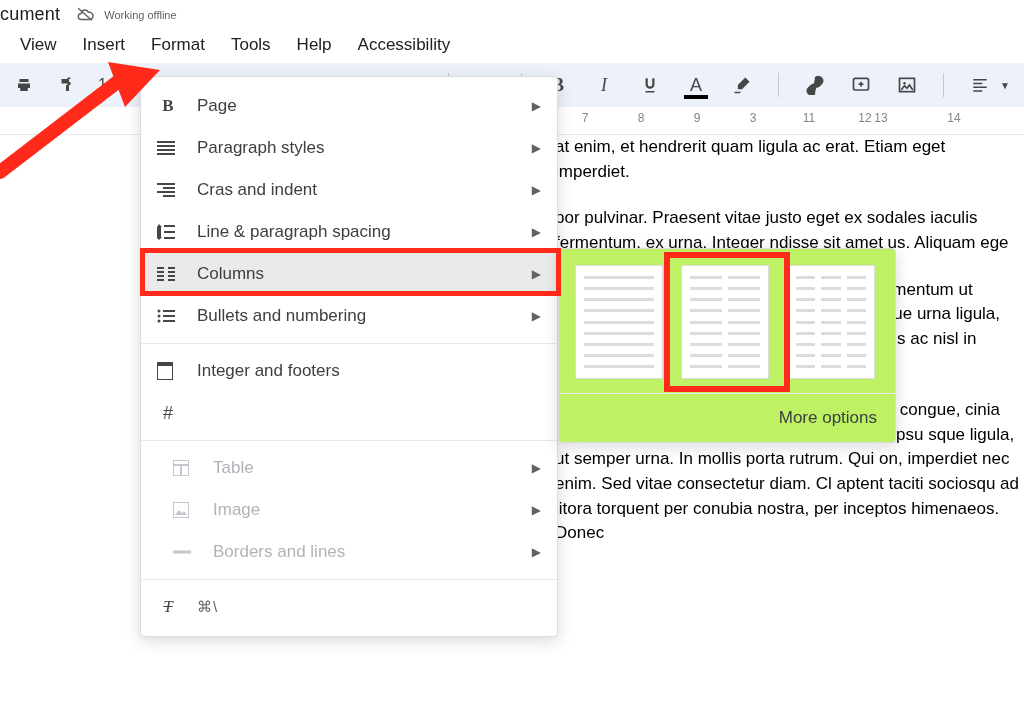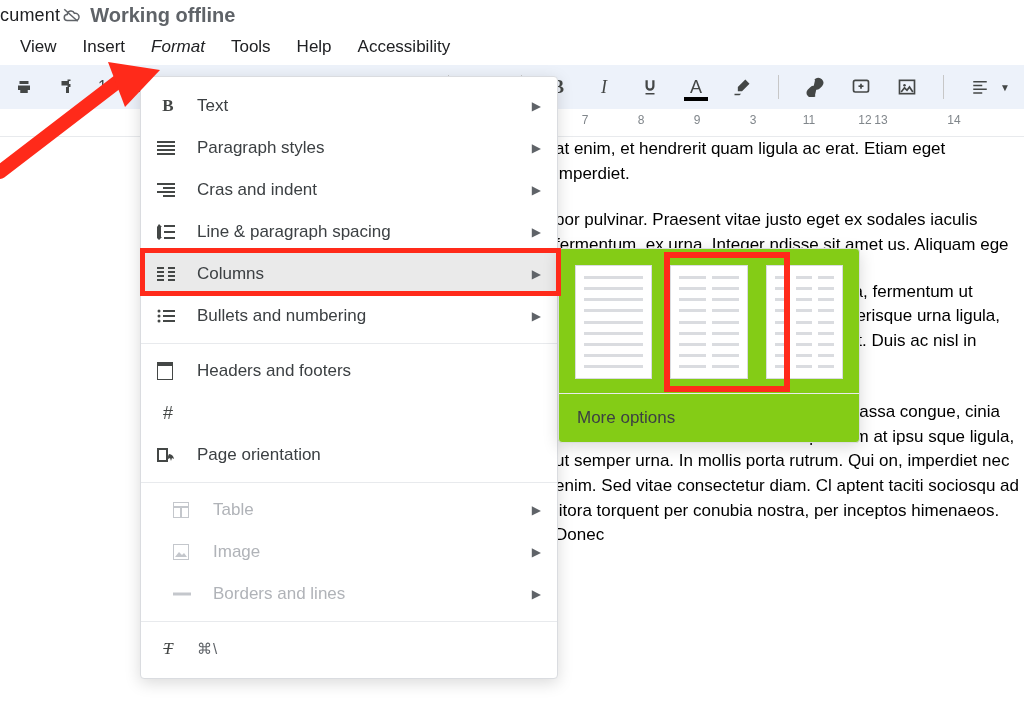--- a/index.html
+++ b/index.html
@@ -1,26 +1,26 @@
 <!DOCTYPE html>
 <html><head>
 <meta charset="utf-8">
 <style>
   * { box-sizing: border-box; margin: 0; padding: 0; font-family: Arial, "Helvetica Neue", sans-serif; }
   body { width: 1024px; height: 724px; background: #fff; overflow: hidden; position: relative; color: #202124; }
 
   
-  .title-row { display: flex; align-items: center; padding: 4px 0 6px 0; font-size: 18px; color: #5f6368; }
+  .title-row { display: flex; align-items: center; gap: 14px; padding: 4px 0 6px 0; font-size: 18px; color: #5f6368; }
   .doc-title-frag { font-size: 18px; color: #202124; letter-spacing: 0.2px; }
-  .offline { display: flex; align-items: center; gap: 8px; color: #5f6368; font-size: 20px; font-weight: bold; }
+  .offline { display: flex; align-items: center; gap: 8px; color: #5f6368; font-size: 11px; }
 
   
   .menu-bar { display: flex; gap: 26px; padding: 4px 20px 8px 20px; font-size: 17px; color: #202124; }
   .menu-item { cursor: pointer; }
-  .menu-item.active { position: relative; font-style: italic; }
+  .menu-item.active { position: relative; }
 
   
   .toolbar { height: 44px; background: #edf2fa; display: flex; align-items: center; gap: 22px; padding: 0 14px; font-size: 14px; color: #444746; }
   .zoom { font-size: 16px; letter-spacing: 1px; }
   .toolbar-right { margin-left: auto; display: flex; align-items: center; gap: 26px; }
   .tb-icon { width: 20px; height: 20px; display: flex; align-items: center; justify-content: center; }
   .tb-sep { width: 1px; height: 24px; background: #c7c7c7; }
   .font-color { position: relative; }
   .font-color::after { content:''; position:absolute; left:-2px; right:-2px; bottom:-4px; height:4px; background:#000; }
   .highlight { position: relative; }
@@ -42,21 +42,21 @@
   .dd-item .arrow-slot { color: #5f6368; font-size: 12px; }
   .dd-item.disabled { color: #b0b3b8; padding-left: 32px; }
   .dd-item.disabled .icon-slot { color: #c4c7cc; }
   .dd-item.highlight-row { background: #eaeaea; }
   .dd-sep { height: 1px; background: #e8eaed; margin: 6px 0; }
   .shortcut { color: #5f6368; font-size: 15px; letter-spacing: 1px; }
 
   .red-box-menu { position: absolute; left: 140px; top: 248px; width: 421px; height: 48px; border: 5px solid #ff2a1a; pointer-events: none; z-index: 40; }
 
   
-  .submenu { position: absolute; left: 558px; top: 248px; width: 302px; background: #84cc16; border: 1px solid #dadce0; border-radius: 4px; box-shadow: 0 4px 16px rgba(0,0,0,0.15); z-index: 35; }
+  .submenu { position: absolute; left: 558px; top: 248px; width: 338px; background: #bef264; border: 1px solid #dadce0; border-radius: 4px; box-shadow: 0 4px 16px rgba(0,0,0,0.15); z-index: 35; text-align: right; }
   .cols-row { display: flex; gap: 18px; padding: 16px 16px 14px 16px; }
   .col-opt { width: 88px; height: 114px; border: 1px solid #dadce0; background: #fff; display: flex; flex-direction: column; justify-content: center; gap: 0; padding: 10px 8px; }
   .col-opt .lines { display: flex; gap: 6px; height: 100%; }
   .col-opt .linecol { flex: 1; display: flex; flex-direction: column; justify-content: space-between; }
   .col-opt .line { height: 3px; background: #dadce0; }
   .more-opts { border-top: 1px solid #e8eaed; padding: 14px 18px; font-size: 17px; color: #3c4043; }
   .red-box-col { position: absolute; left: 664px; top: 252px; width: 126px; height: 140px; border: 6px solid #ff2a1a; pointer-events: none; z-index: 45; }
 
   
   .arrow-wrap { position: absolute; left: -10px; top: 62px; z-index: 50; pointer-events: none; }
@@ -162,21 +162,21 @@
 <div class="doc-area">
   <p class="first"><span>at enim, et hendrerit quam ligula ac erat. Etiam eget</span><br><span>imperdiet.</span></p>
   <p>por pulvinar. Praesent vitae justo eget ex sodales iaculis fermentum, ex urna. Integer ndisse sit amet us. Aliquam ege</p>
   <p>congue a. Maec Nunc at arcu nunc ligula, fermentum ut egestas quis, fermentum ut st. Duis scelerisque urna ligula, nec lobortis est maxim posuere hendrerit. Duis ac nisl in neque condimentum</p>
   <p>tristique erat quis dictum. Phasellus id massa congue, cinia leo ut maximus auctor. Cras suscipit diam at ipsu sque ligula, ut semper urna. In mollis porta rutrum. Qui on, imperdiet nec enim. Sed vitae consectetur diam. Cl aptent taciti sociosqu ad litora torquent per conubia nostra, per inceptos himenaeos. Donec</p>
 </div>
 
 <div class="dropdown">
   <div class="dd-item">
     <span class="icon-slot" style="font-weight:700;font-family:serif">B</span>
-    <span class="label-slot">Text</span>
+    <span class="label-slot">Page</span>
     <span class="arrow-slot">▶</span>
   </div>
   <div class="dd-item">
     <span class="icon-slot">
         <svg width="18" height="14" viewBox="0 0 18 14">
           <path stroke="#444746" stroke-width="2" d="M0 1h18M0 5h18M0 9h18M0 13h18"></path>
         </svg>
       </span>
     <span class="label-slot">Paragraph styles</span>
     <span class="arrow-slot">▶</span>
@@ -222,33 +222,24 @@
     <span class="arrow-slot">▶</span>
   </div>
   <div class="dd-sep"></div>
   <div class="dd-item">
     <span class="icon-slot">
         <svg width="16" height="18" viewBox="0 0 16 18">
           <rect x="0" y="0" width="16" height="18" fill="none" stroke="#444746" stroke-width="2"></rect>
           <rect x="0" y="0" width="16" height="4" fill="#444746"></rect>
         </svg>
       </span>
-    <span class="label-slot">Headers and footers</span>
+    <span class="label-slot">Integer and footers</span>
   </div>
   <div class="dd-item">
     <span class="icon-slot" style="font-size:18px">#</span>
-  </div>
-  <div class="dd-item">
-    <span class="icon-slot">
-        <svg width="18" height="18" viewBox="0 0 18 18">
-          <rect x="1" y="3" width="9" height="12" fill="none" stroke="#444746" stroke-width="2"></rect>
-          <path fill="#444746" d="M12 8a6 6 0 0 1 5 5l-2-1-1 3-1-3-2 1a6 6 0 0 1 1-5z"></path>
-        </svg>
-      </span>
-    <span class="label-slot">Page orientation</span>
   </div>
   <div class="dd-sep"></div>
   <div class="dd-item disabled">
     <span class="icon-slot">
         <svg width="16" height="16" viewBox="0 0 16 16">
           <rect x="0" y="0" width="16" height="16" fill="none" stroke="#c4c7cc" stroke-width="2"></rect>
           <path stroke="#c4c7cc" stroke-width="2" d="M0 5h16M8 5v11"></path>
         </svg>
       </span>
     <span class="label-slot">Table</span>

